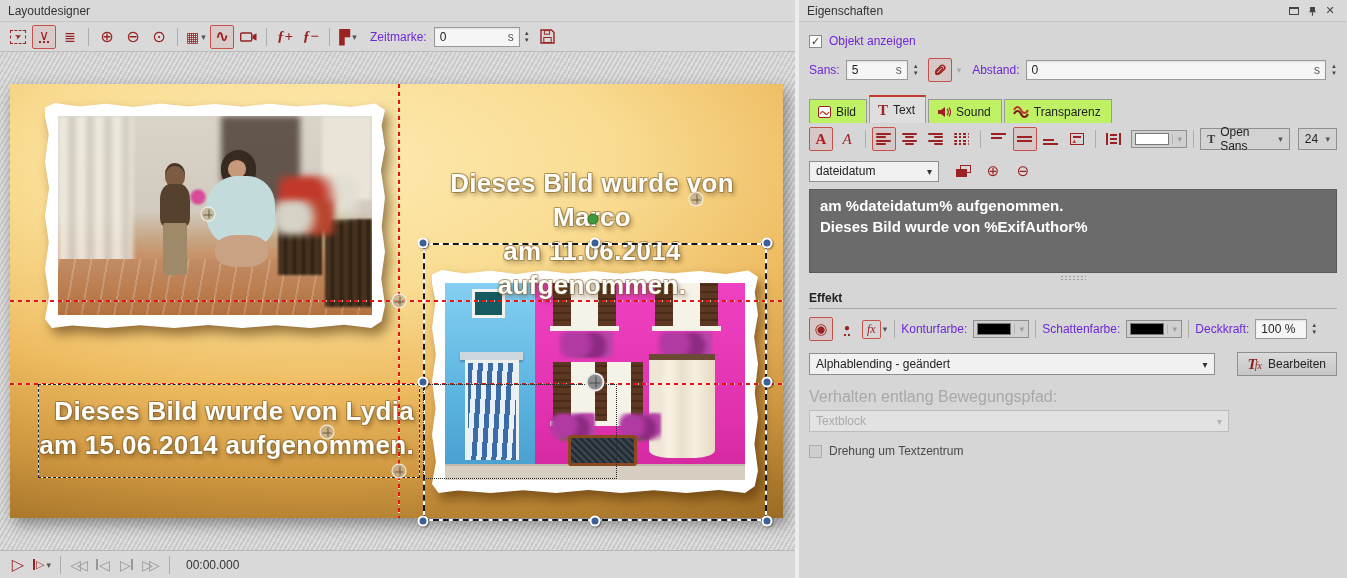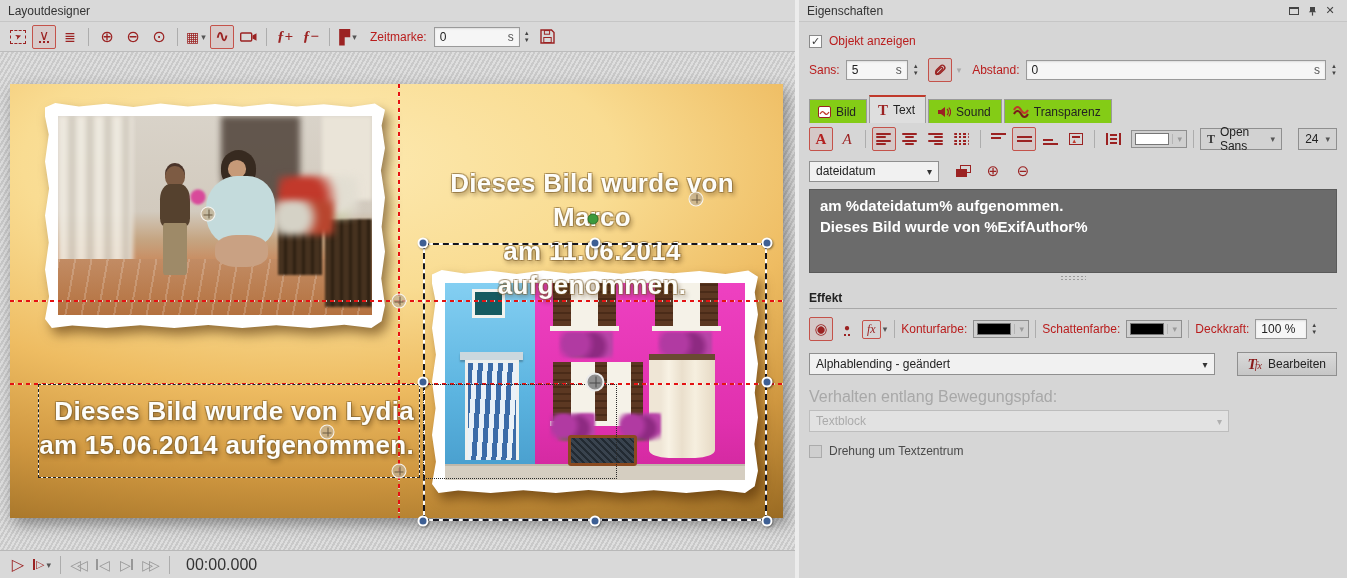--- a/index.html
+++ b/index.html
@@ -14,21 +14,21 @@
   .titlebar .tspacer { flex:1; }
   .winbtn { width:18px; height:16px; display:flex; align-items:center; justify-content:center; color:#444; font-size:11px; cursor:default; }
   .maxglyph { width:10px; height:8px; border:1px solid #444; border-top:2px solid #444; display:inline-block; }
 
   
   .toolbar { height:30px; background:#d9d9d9; border-bottom:1px solid #bcbcbc; display:flex; align-items:center; padding:0 6px; gap:2px; }
   .tbtn { min-width:24px; height:24px; display:flex; align-items:center; justify-content:center; color:#9b2222; font-size:14px; border:1px solid transparent; border-radius:2px; }
   .tbtn.sel { border:1px solid #c4524a; background:rgba(215,120,110,.14); }
   .sep { width:1px; height:18px; background:#adadad; margin:0 4px; }
   .dd { font-size:9px; color:#555; margin-left:2px; }
-  .lbl { font-size:12px; color:#b91c1c; }
+  .lbl { font-size:12px; color:#6d28d9; }
   .inputbox { background:#f6f6f6; border:1px solid #9a9a9a; height:20px; display:flex; align-items:center; justify-content:space-between; padding:0 5px; font-size:12px; color:#222; box-shadow:inset 0 1px 2px rgba(0,0,0,.10); }
   .spin { display:flex; flex-direction:column; justify-content:center; line-height:6px; margin-left:2px; }
   .spin span { font-size:6px; color:#444; height:7px; }
   .combo { background:#f1f1f1; border:1px solid #8f8f8f; height:21px; display:flex; align-items:center; padding:0 6px; font-size:12px; color:#222; }
   .combo .cval { flex:1; white-space:nowrap; overflow:hidden; }
   .combo .dd { font-size:10px; color:#333; }
   .combo.disabled { border-color:#bdbdbd; background:#e2e2e2; color:#ababab; }
   .combo.disabled .dd { color:#b0b0b0; }
 
   
@@ -120,30 +120,30 @@
   .crosshair.big { width:19px; height:19px; background:#8f8f8f; border:2px solid #ececec; }
   .crosshair.big::before, .crosshair.big::after { background:#4a4a4a; }
   .greendot { position:absolute; z-index:8; width:11px; height:11px; border-radius:50%; background:#3c9a3c; border:1px solid #2a702a; transform:translate(-50%,-50%); }
 
   
   #transport { position:absolute; left:0; bottom:0; width:100%; height:28px; background:#d9d9d9; border-top:1px solid #b8b8b8; display:flex; align-items:center; padding:0 8px; gap:4px; }
   .trbtn { display:flex; align-items:center; justify-content:center; min-width:20px; height:22px; font-size:14px; color:#979797; }
   .trbtn.red { color:#9b2222; font-size:16px; }
   .dbl { letter-spacing:-4px; padding-right:4px; }
   .vbar { display:inline-block; width:2px; height:11px; background:#9b2222; margin-right:1px; }
-  .timecode { font-size:16px; color:#333; margin-left:8px; }
+  .timecode { font-size:12px; color:#333; margin-left:8px; }
 
   
   .rp-content { padding:0 10px; }
   .row { display:flex; align-items:center; }
   .checkmark { width:13px; height:13px; background:#fcfcfc; border:1px solid #8a8a8a; display:flex; align-items:center; justify-content:center; font-size:11px; color:#3a3a3a; font-weight:bold; }
   .checkmark.off { background:#cfcfcf; border-color:#ababab; color:transparent; }
 
   .tabs { display:flex; align-items:flex-end; margin-top:13px; gap:2px; }
-  .tab { display:flex; align-items:center; gap:5px; padding:4px 10px 4px 8px; font-size:12px; color:#222; background:#84cc16; border:1px solid #9a9a9a; border-bottom:none; height:24px; }
+  .tab { display:flex; align-items:center; gap:5px; padding:4px 10px 4px 8px; font-size:12px; color:#222; background:#bef264; border:1px solid #9a9a9a; border-bottom:none; height:24px; }
   .tab.active { background:#dedede; border-top:2px solid #c0392b; height:28px; }
   .tab .tserif { font-family:"Liberation Serif",serif; font-weight:bold; color:#9b2222; font-size:15px; }
 
   .fmtbar { display:flex; align-items:center; margin-top:4px; gap:2px; }
   .glyphA { font-family:"Liberation Serif",serif; font-weight:bold; font-size:15px; color:#b32020; }
   .glyphAi { font-family:"Liberation Serif",serif; font-style:italic; font-size:15px; color:#9b2222; }
   .fontcombo { display:flex; align-items:center; gap:5px; background:#d2d2d2; border:1px solid #8f8f8f; height:22px; padding:0 6px; font-size:12px; color:#222; }
 
   .editor { margin-top:6px; background:#6b6b6b; border:1px solid #5a5a5a; height:84px; padding:5px 10px; font-weight:bold; font-size:15px; line-height:21px; color:#fff; }
   .grip { height:9px; display:flex; align-items:center; justify-content:center; }
@@ -528,21 +528,21 @@
       <span class="swatch" style="margin-left:4px">
         <span class="chip" style="background:#fff"></span>
         <span class="ddpart">▾</span>
       </span>
       <span class="sep"></span>
       <span class="fontcombo" style="width:110px">
         <span class="serifT">T</span>
         <span style="flex:1">Open Sans</span>
         <span class="dd">▾</span>
       </span>
-      <span class="fontcombo" style="width:46px;margin-left:14px">
+      <span class="fontcombo" style="width:46px;margin-left:6px">
         <span style="flex:1">24</span>
         <span class="dd">▾</span>
       </span>
     </div>
 
     <div class="row" style="margin-top:8px;gap:6px">
       <span class="combo" style="width:130px">
         <span class="cval">dateidatum</span>
         <span class="dd">▾</span>
       </span>

